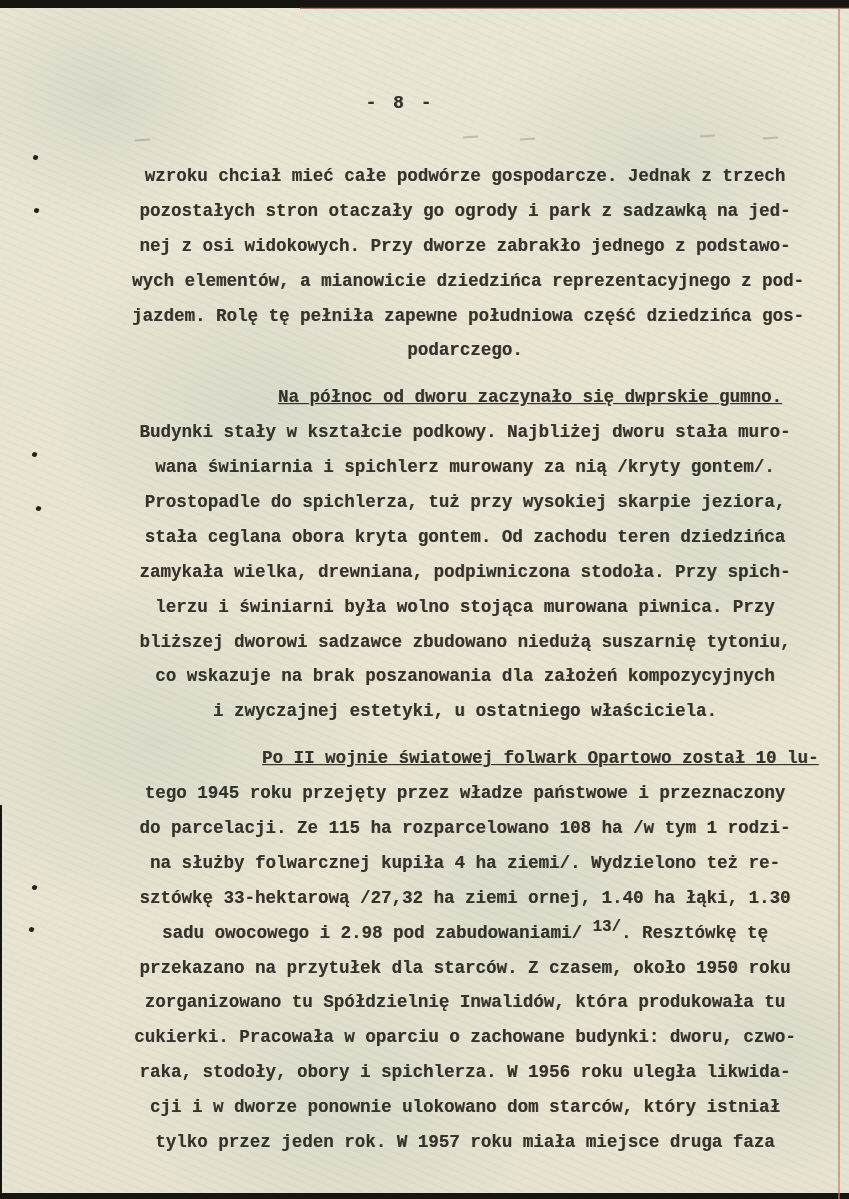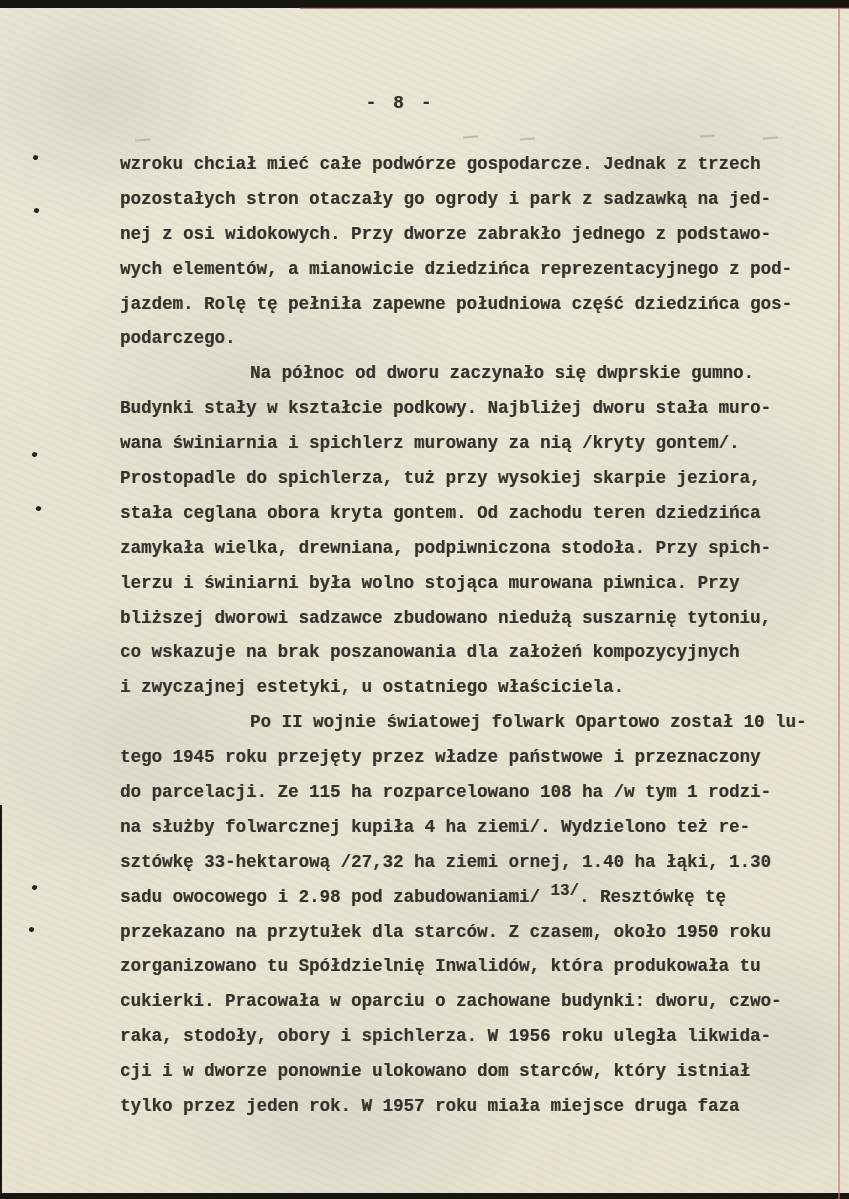--- a/index.html
+++ b/index.html
@@ -62,23 +62,23 @@
     left: 120px;
     top: 147px;
     width: 690px;
     font-size: 17.5px;
     font-weight: bold;
     line-height: 34.9px;
     color: #35322b;
     text-shadow: 0.4px 0.4px 0.6px rgba(53,50,43,0.5);
     white-space: pre;
   }
-  .para { margin: 0; }
+  .para { margin: 12px; text-align: center; }
   .line { height: 34.9px; }
-  .line.indent { padding-left: 130px; }
+  .line.indent { padding-left: 130px; text-decoration: underline; }
   .sup {
     position: relative;
     top: -0.45em;
     font-size: 0.9em;
   }
 
   .speck {
     position: absolute;
     width: 5px;
     height: 5px;

